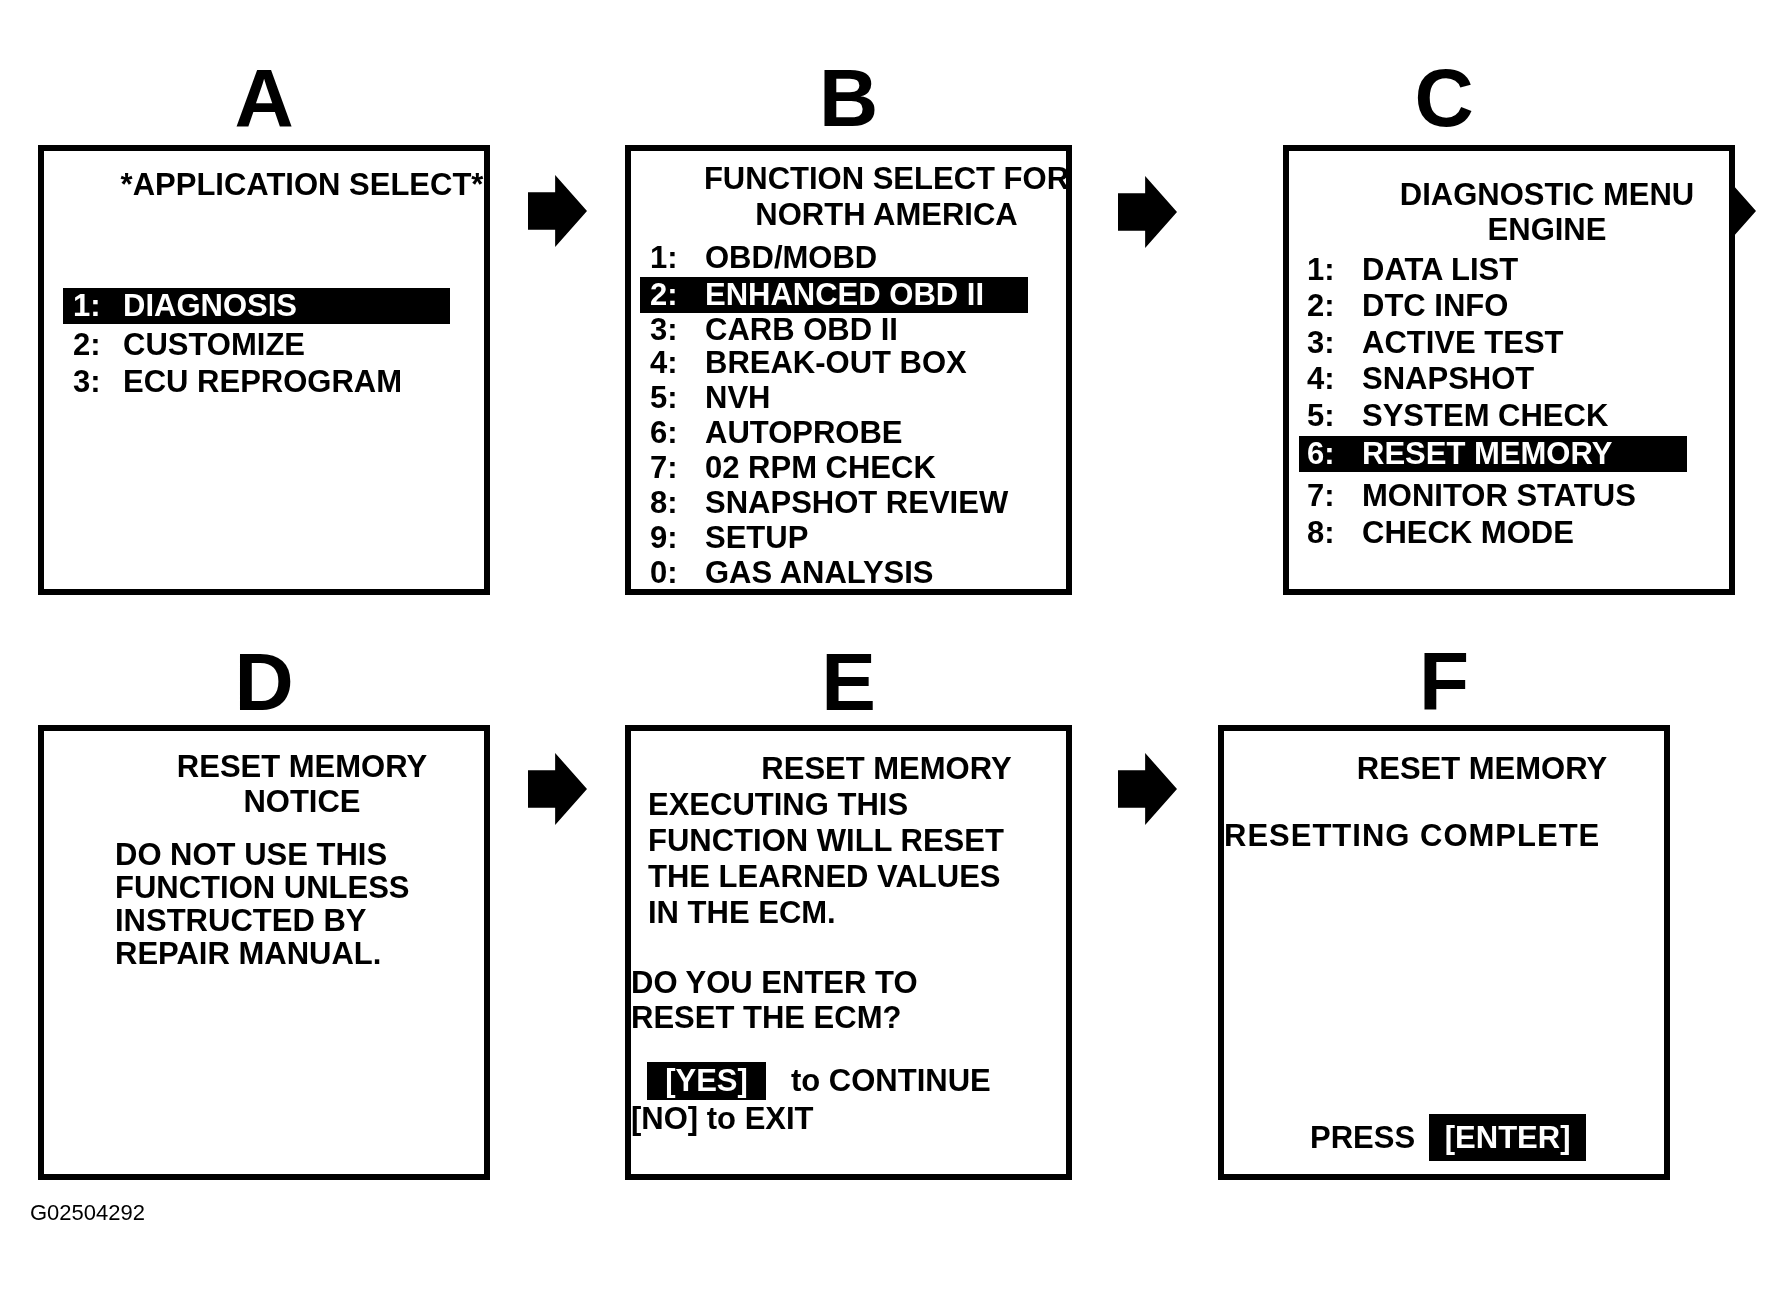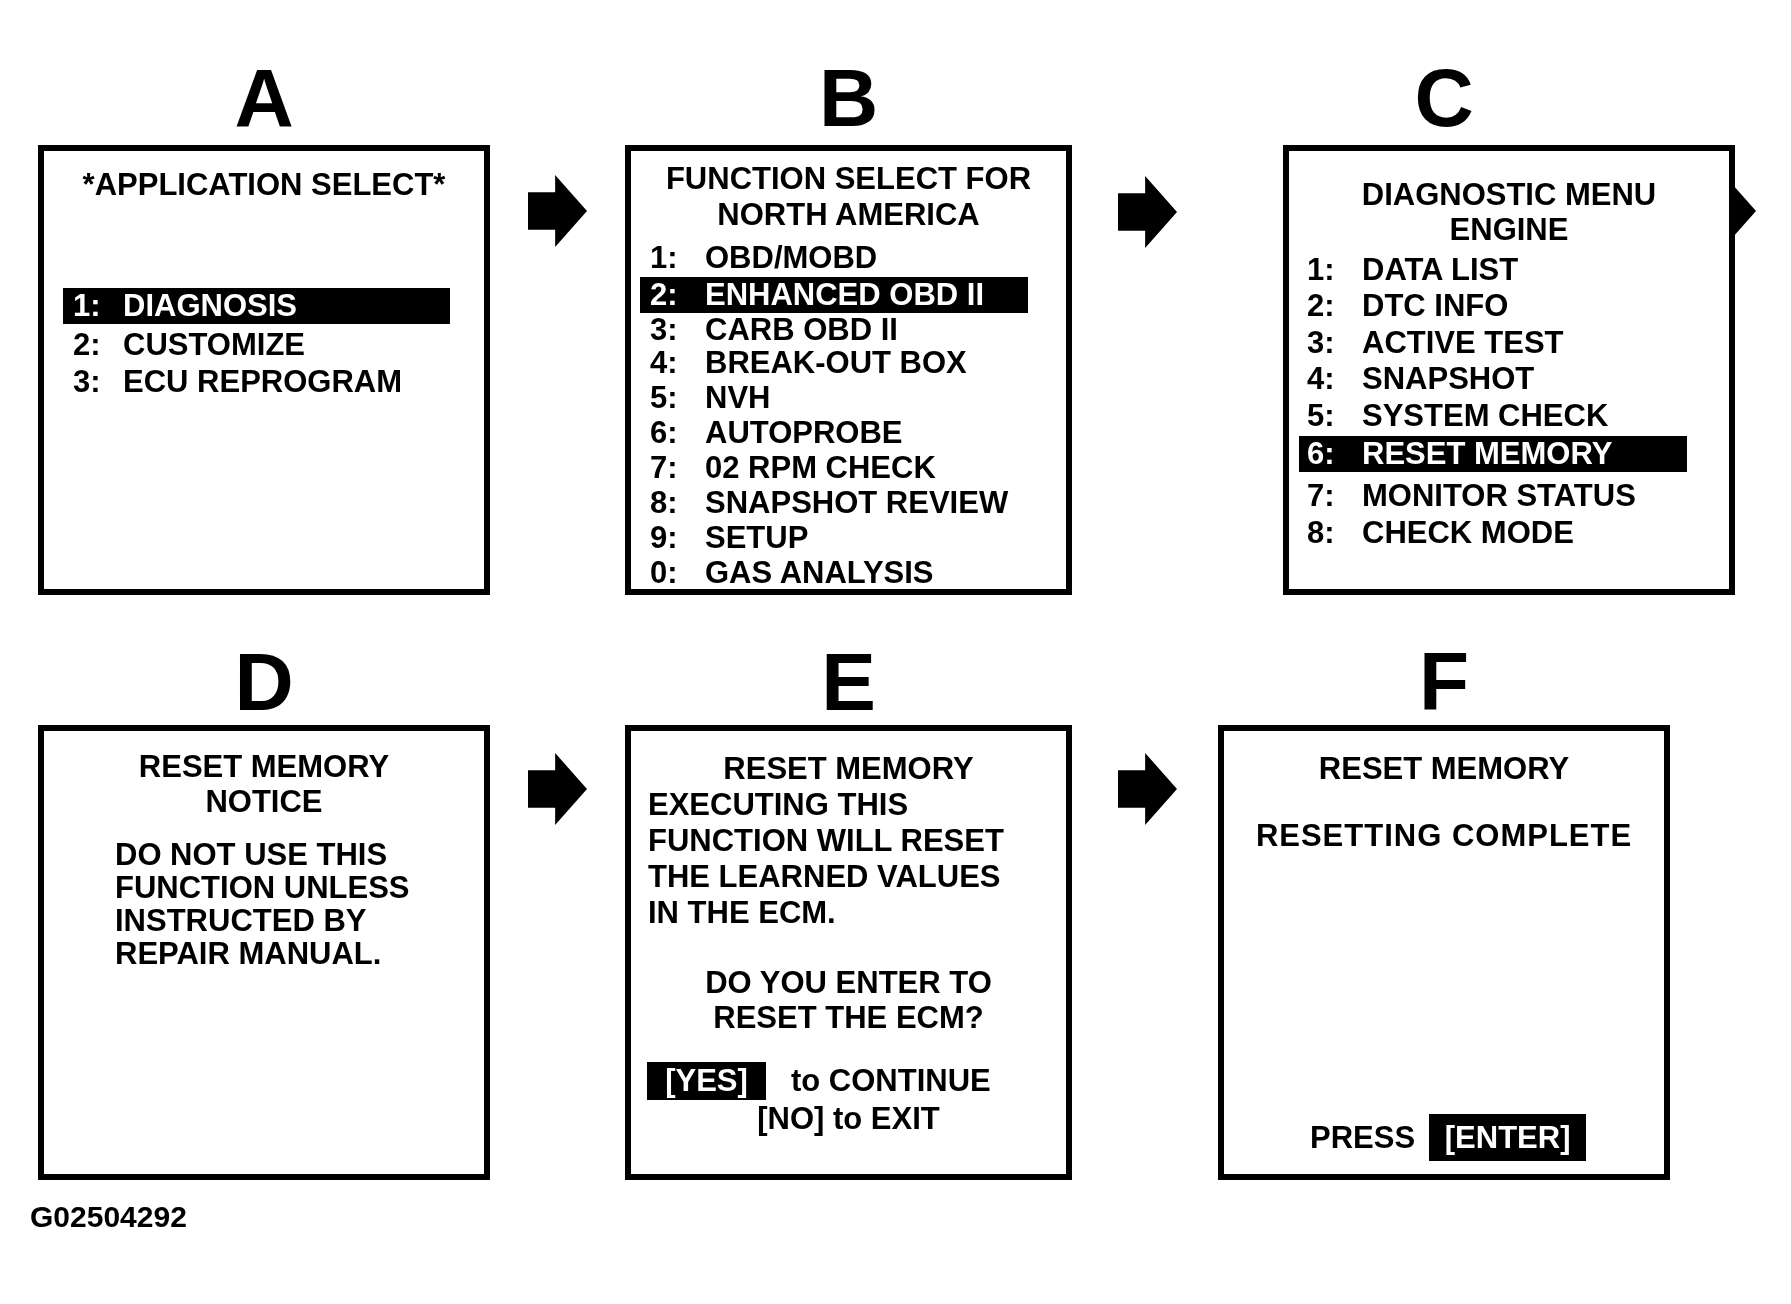--- a/index.html
+++ b/index.html
@@ -12,52 +12,52 @@
   .plabel {
     position:absolute; font-weight:bold; font-size:82px; line-height:1;
     text-align:center; color:var(--ink); white-space:pre;
   }
   .panel {
     position:absolute; border:6px solid var(--ink); background:var(--paper);
     box-sizing:content-box;
   }
   .ptitle {
     position:absolute; left:0; width:100%; text-align:center;
-    font-weight:bold; font-size:31px; line-height:36px; white-space:pre;
+    font-weight:bold; font-size:31px; line-height:36px; white-space:pre;padding-left:38px;
   }
   .row {
     position:absolute; height:36px; display:flex; align-items:center;
     font-weight:bold; font-size:31px; white-space:pre; box-sizing:border-box;
   }
   .row .num { display:inline-block; flex:0 0 auto; }
   .pa .row { left:19px; width:387px; padding-left:10px; }
   .pa .num { width:50px; }
   .pb .row { left:9px;  width:388px; padding-left:10px; }
   .pb .num { width:55px; }
   .pc .row { left:10px; width:388px; padding-left:8px; }
   .pc .num { width:55px; }
   .hl { background:var(--ink); color:var(--paper); }
   .para {
     position:absolute; font-weight:bold; font-size:31px; white-space:pre;
   }
-  .center { left:0; width:100%; text-align:center; }
+  .center { left:0; width:100%; }
   .arrow {
     position:absolute; width:59px; height:72px; background:var(--ink);
     clip-path:polygon(0 24%, 46% 24%, 46% 0, 100% 50%, 46% 100%, 46% 76%, 0 76%);
   }
   .keycap {
     background:var(--ink); color:var(--paper); display:flex;
     align-items:center; justify-content:center; font-weight:bold;
     font-size:31px; white-space:pre; box-sizing:border-box;
   }
   .flexrow { position:absolute; display:flex; align-items:center;
     font-weight:bold; font-size:31px; white-space:pre; }
   #figid {
-    position:absolute; left:30px; top:1200px; font-size:30px;
-    font-weight:bold; white-space:pre;
+    position:absolute; left:30px; top:1200px; font-size:22px;
+    font-weight:normal; white-space:pre;
   }
 </style>
 </head>
 <body>
 
 <div id="canvas">
 
   <div class="plabel" style="left:38px;top:57px;width:452px">A</div>
   <div class="plabel" style="left:625px;top:57px;width:447px">B</div>
   <div class="plabel" style="left:1218px;top:57px;width:452px">C</div>

